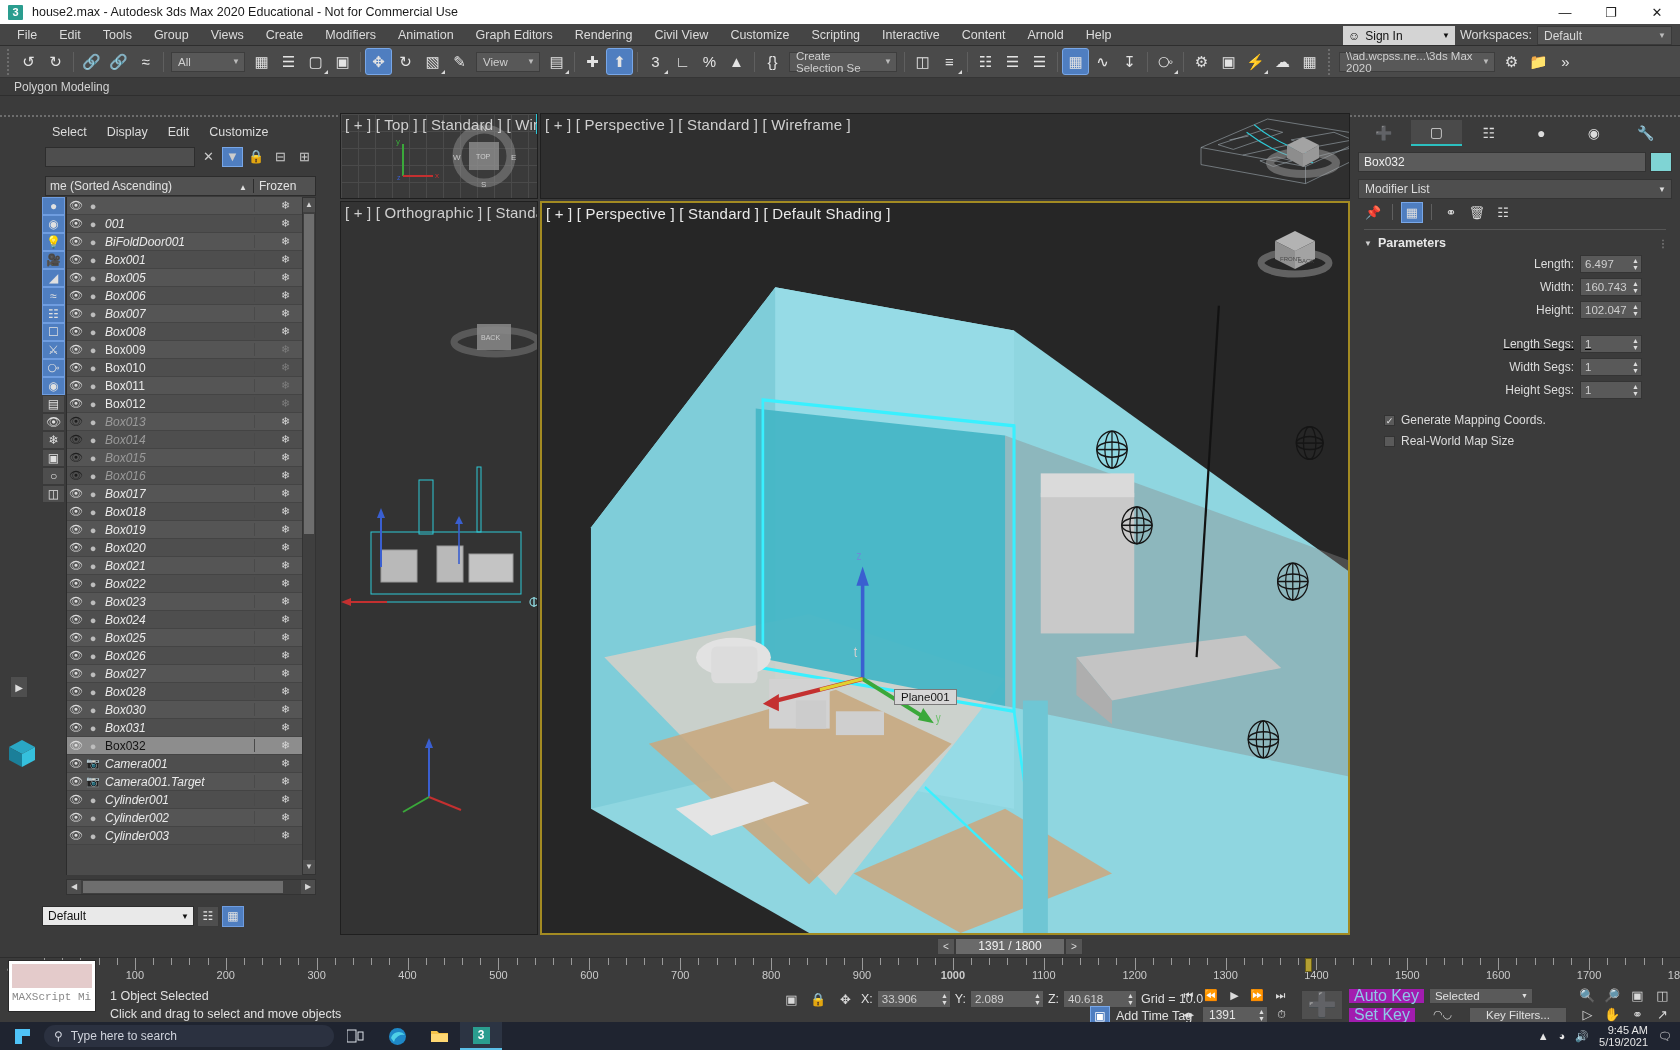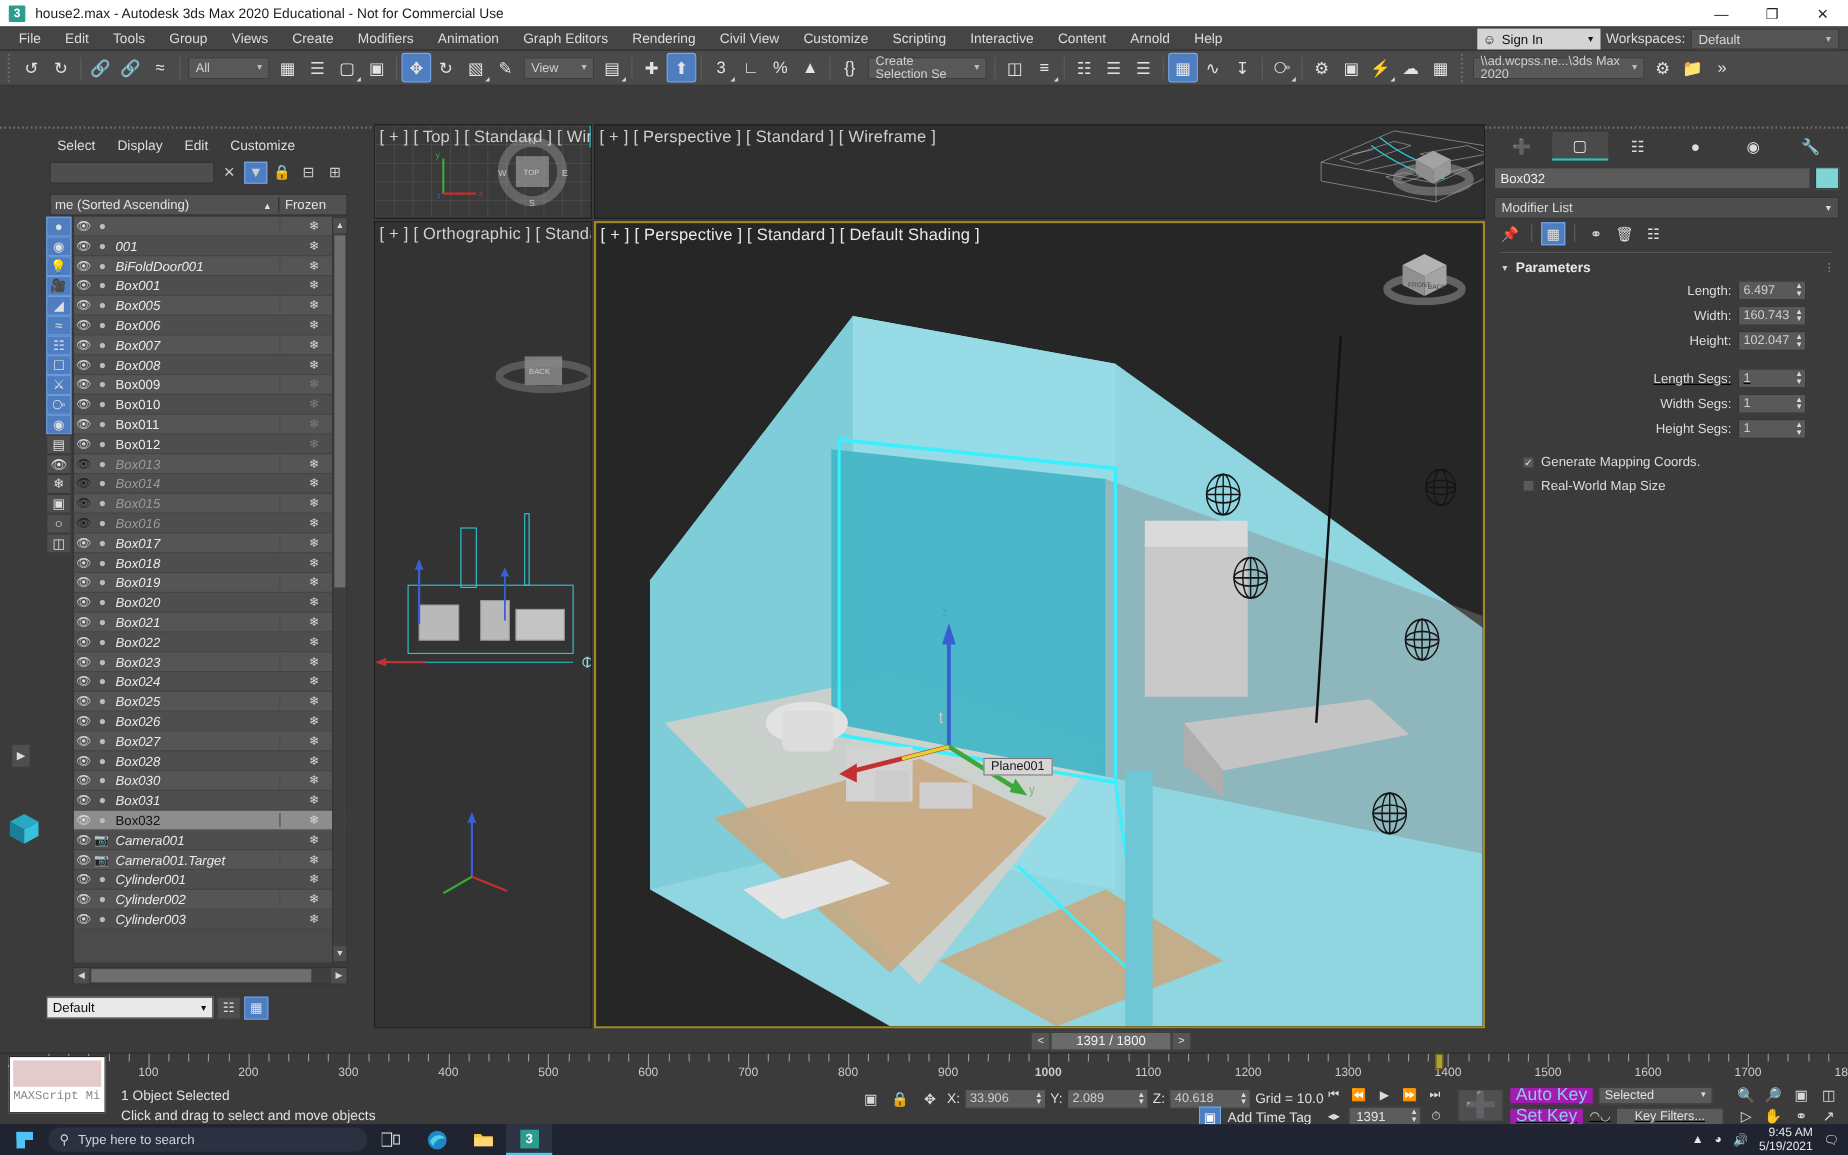--- a/index.html
+++ b/index.html
@@ -380,20 +380,23 @@
     <div class="grip"></div>
     <div class="tb-combo" style="width:156px;">
       <span>\\ad.wcpss.ne...\3ds Max 2020</span>
       <span class="ch">▼</span>
     </div>
     <div class="tb">⚙</div>
     <div class="tb">📁</div>
     <div class="tb">»</div>
   </div>
 
+  <div class="ribbon2">
+    <span>Polygon Modeling</span>
+  </div>
 
   <div class="explorer">
     <div class="exp-grip"></div>
     <div class="exp-menu">
       <span>Select</span>
       <span>Display</span>
       <span>Edit</span>
       <span>Customize</span>
     </div>
     <div class="exp-search">
@@ -1143,21 +1146,21 @@
       </div>
       <div class="bigplus">➕</div>
       <div style="display:flex; flex-direction:column; gap:3px;">
         <div style="display:flex; gap:4px; align-items:center;">
           <span class="keybtn">Auto Key</span>
           <span class="selcombo">
             <span>Selected</span>
             <span class="ch">▼</span>
           </span>
         </div>
-        <div style="display:flex; gap:4px; text-decoration:underline;">
+        <div style="display:flex; gap:16px; ">
           <span class="keybtn">Set Key</span>
           <span class="pb">◠◡</span>
           <span class="kfilt">Key Filters...</span>
         </div>
       </div>
       <div style="display:flex; flex-direction:column; gap:3px; margin-left:4px;">
         <div style="display:flex; gap:2px;">
           <span class="navic">🔍</span>
           <span class="navic">🔎</span>
           <span class="navic">▣</span>

